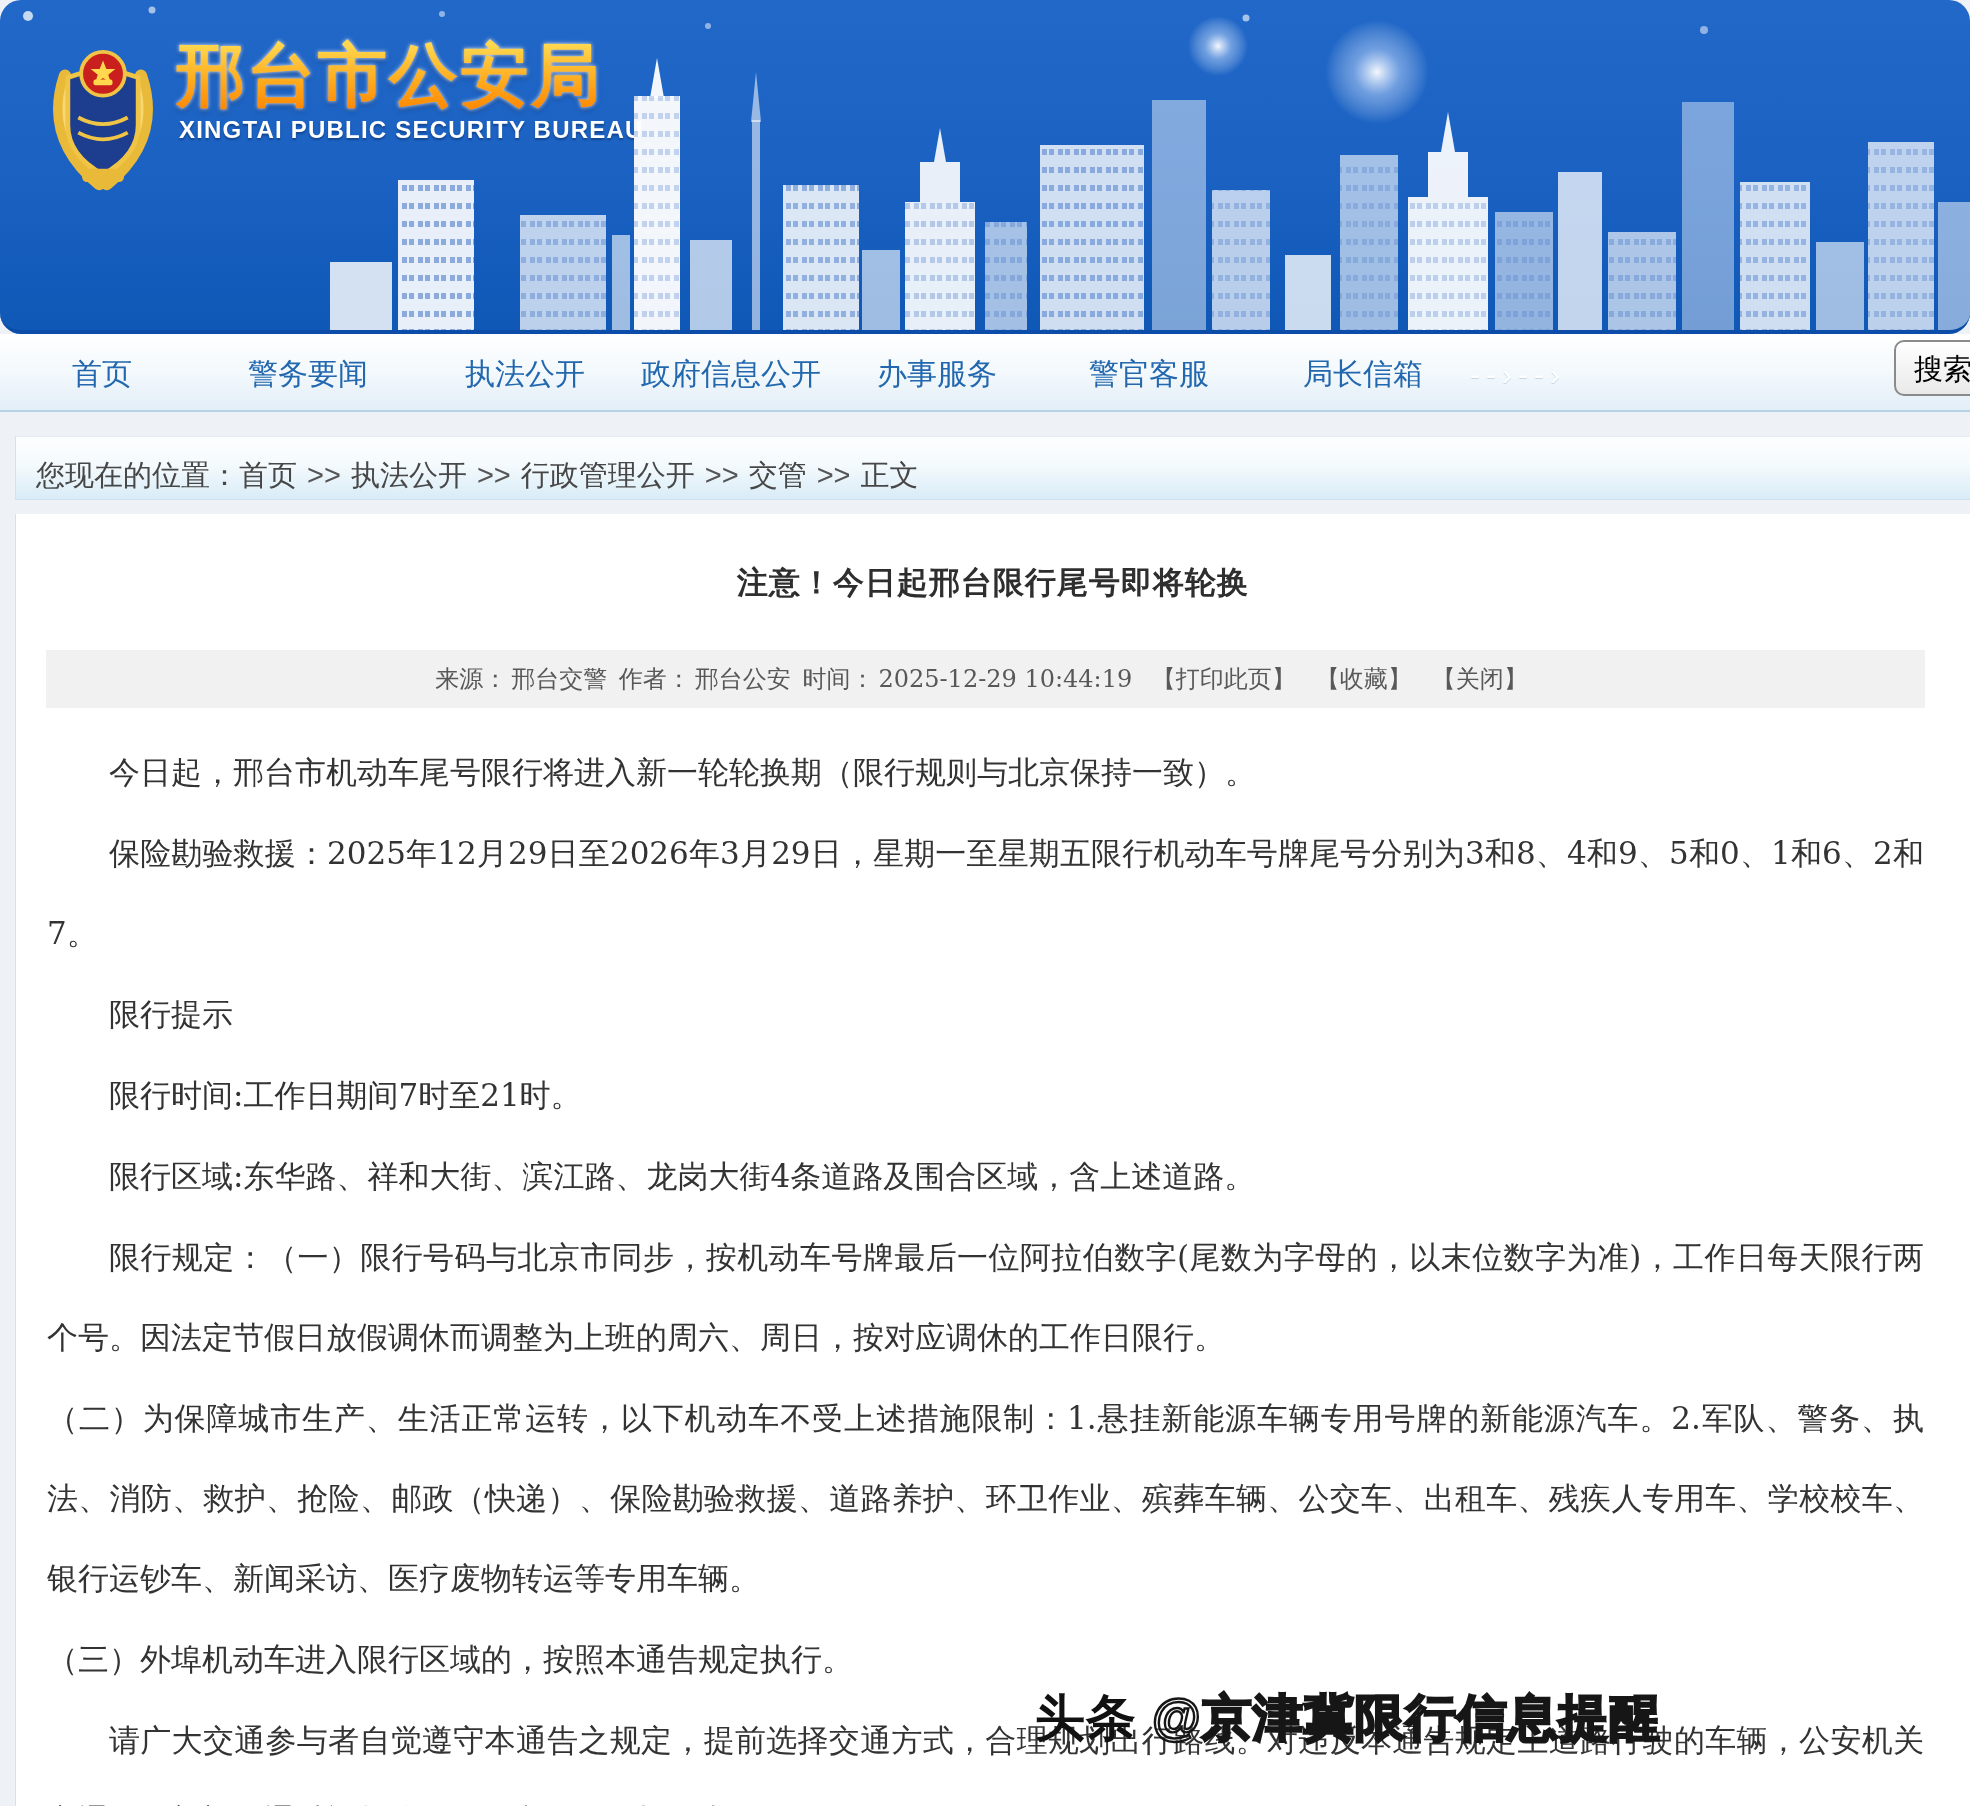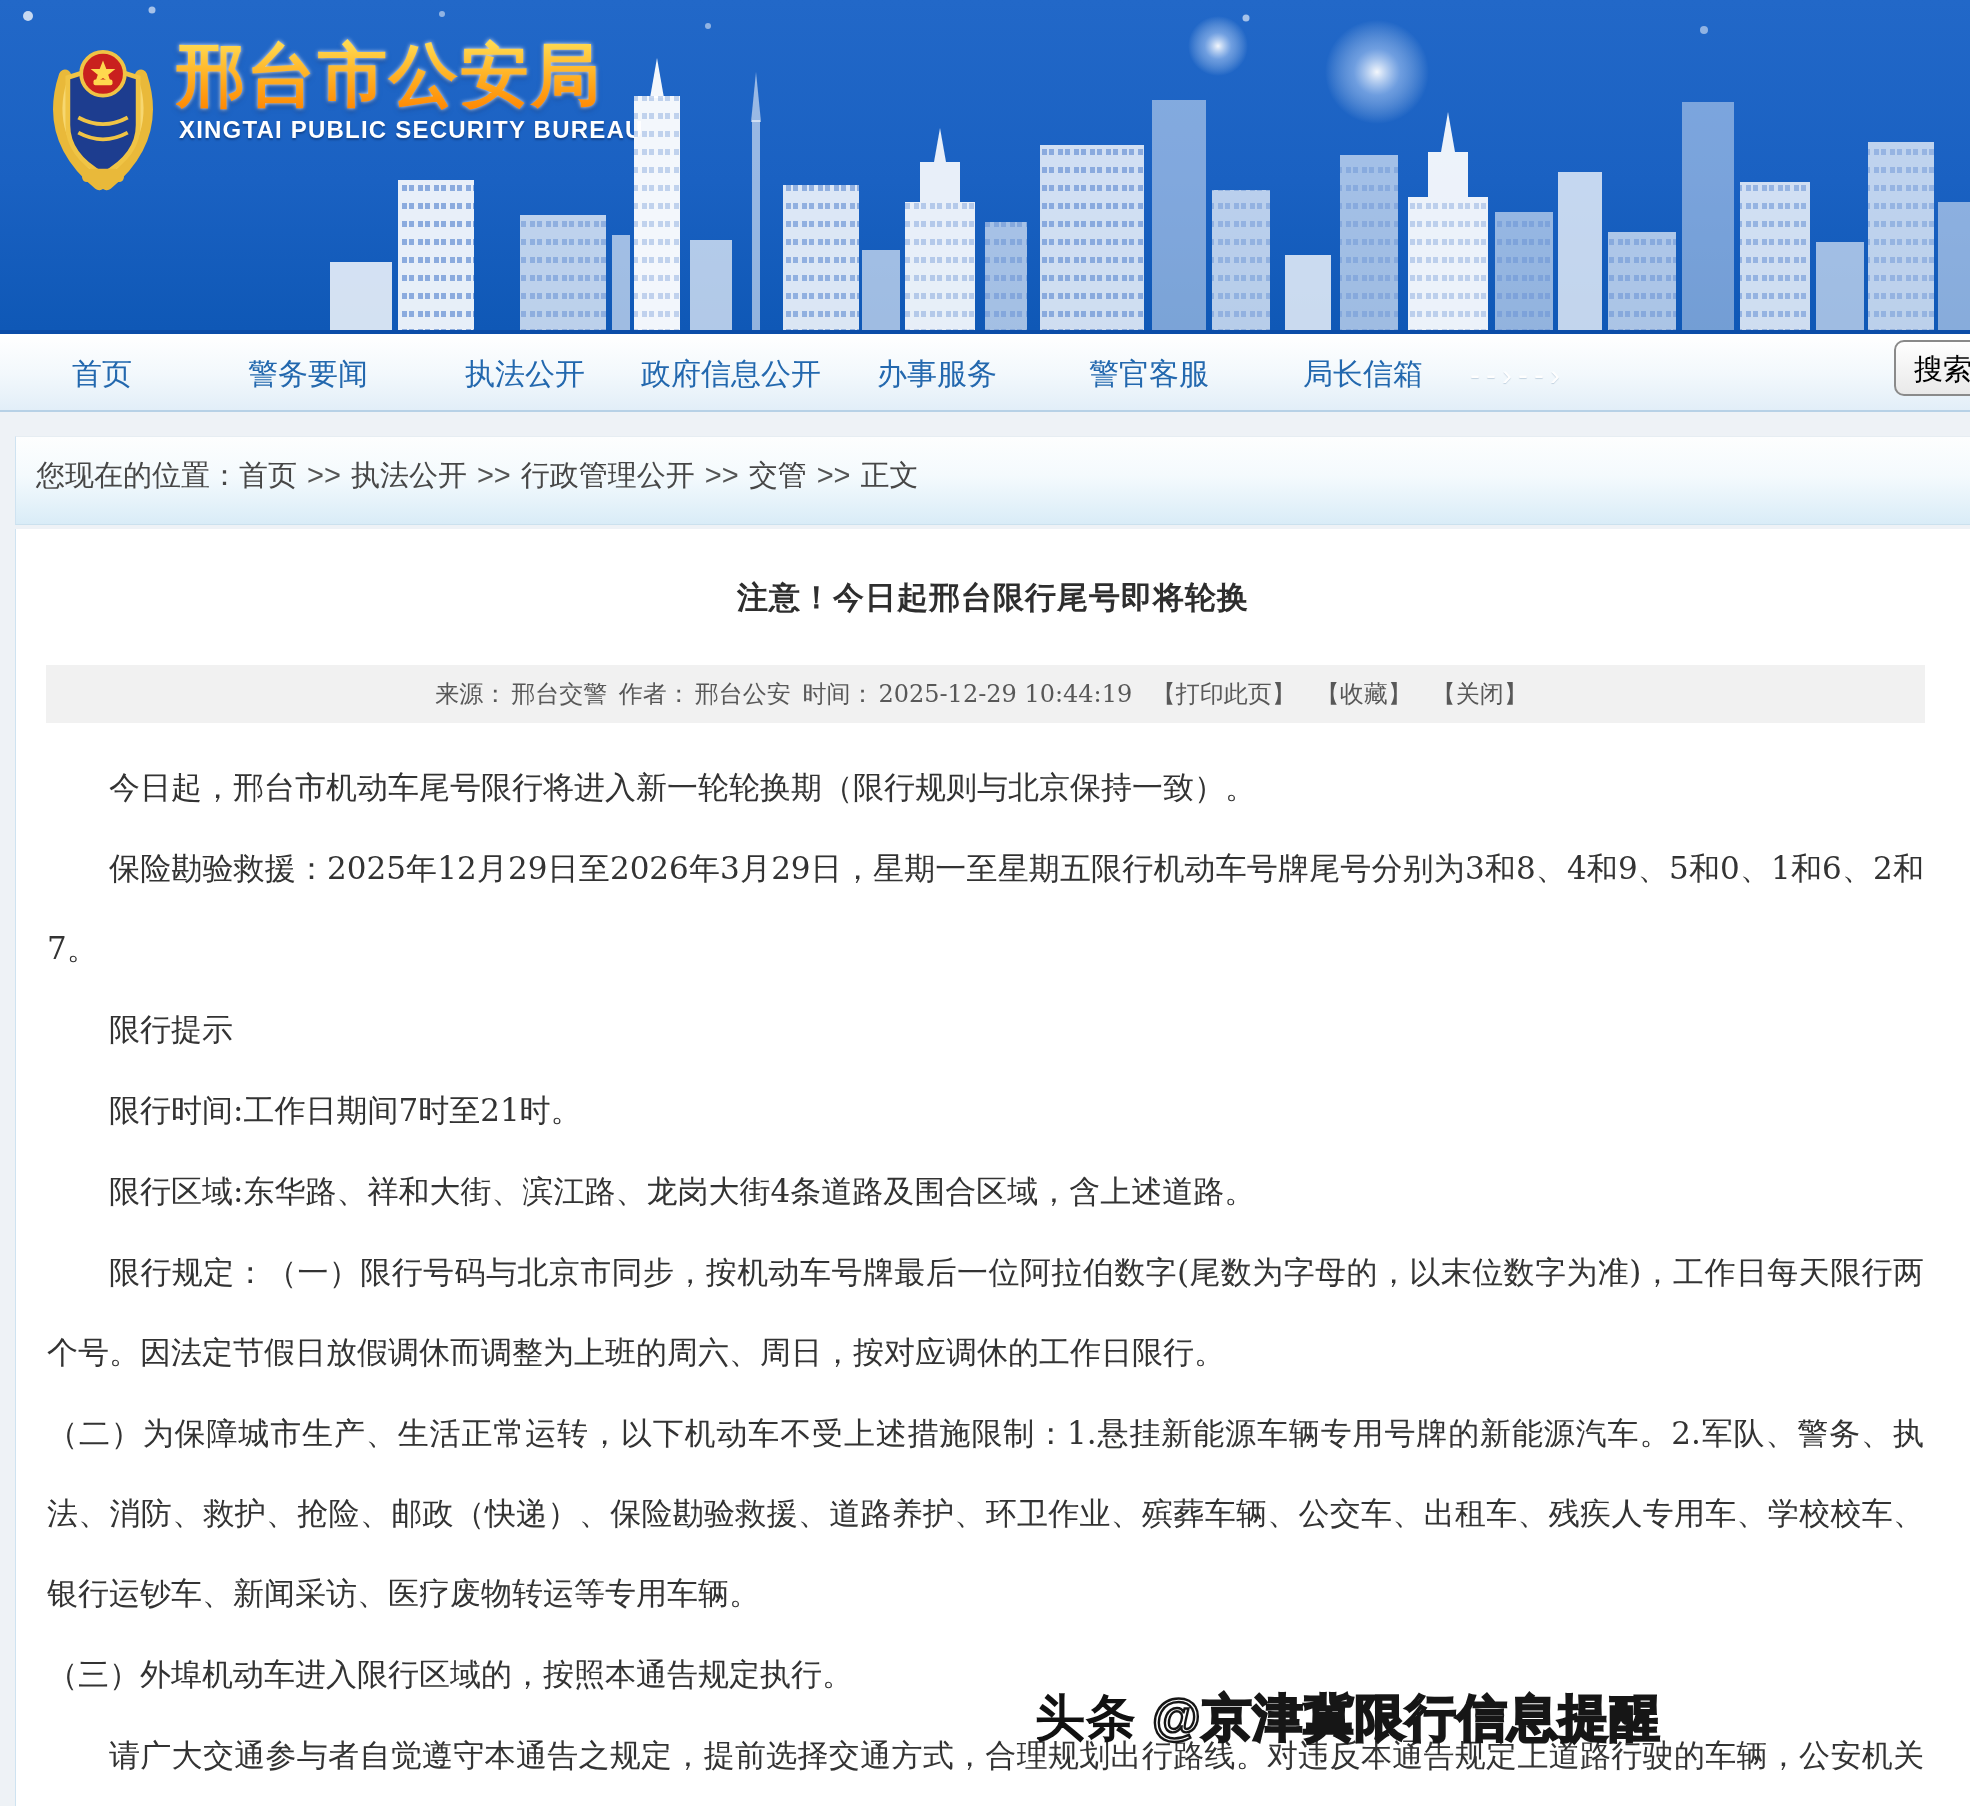--- a/index.html
+++ b/index.html
@@ -6,20 +6,21 @@
   body{
     width:1970px;height:1806px;overflow:hidden;position:relative;
     background:#eef2f6;
     font-family:"Liberation Sans", sans-serif;
   }
   
   .header{
     position:relative;height:330px;overflow:hidden;
     background:linear-gradient(180deg,#2268c8 0%,#1a61c2 55%,#0f58b6 100%);
     border-bottom:4px solid #0b4da8;
+    border-radius:21px;
   }
   .logo-badge{position:absolute;left:46px;top:22px;width:114px;height:172px;}
   .site-title{
     position:absolute;left:176px;top:30px;
     font-size:69px;font-weight:900;letter-spacing:2px;
     color:#ffa217;
     background:linear-gradient(180deg,#ffd84f 15%,#ffab1e 55%,#ff8400 90%);
     -webkit-background-clip:text;background-clip:text;-webkit-text-fill-color:transparent;
     filter:drop-shadow(0 0 2px rgba(255,255,255,.9)) drop-shadow(0 3px 2px rgba(20,50,110,.45));
     white-space:nowrap;
@@ -48,24 +49,24 @@
   .search-btn{
     position:absolute;top:6px;right:-22px;height:56px;padding:0 18px;
     background:linear-gradient(180deg,#ffffff,#e9e9e9);
     border:2px solid #8a8a8a;border-radius:10px;
     font-size:29px;color:#000;line-height:54px;cursor:pointer;
     box-shadow:inset 0 1px 0 #fff;
     font-family:"Liberation Sans",sans-serif;
   }
   
   .crumb-bar{
-    margin:24px 0 4px 15px;
+    margin:24px 0 14px 15px;
     background:linear-gradient(180deg,#fdfefe 0%,#f4fafd 45%,#d9ecf7 100%);
     border-top:1px solid #e6edf2;border-bottom:1px solid #cbe1ee;border-left:1px solid #cfe3f1;
-    padding:19px 0 28px 20px;
+    padding:19px 0 3px 20px;
     font-size:29px;color:#474747;white-space:nowrap;
   }
   .crumb-sep{margin:0 10px;color:#555;}
   .crumb-link{cursor:pointer;}
   
   .content{
     margin-left:15px;background:#ffffff;border-left:1px solid #cfe3f1;
     height:1300px;position:relative;
   }
   .article-title{

